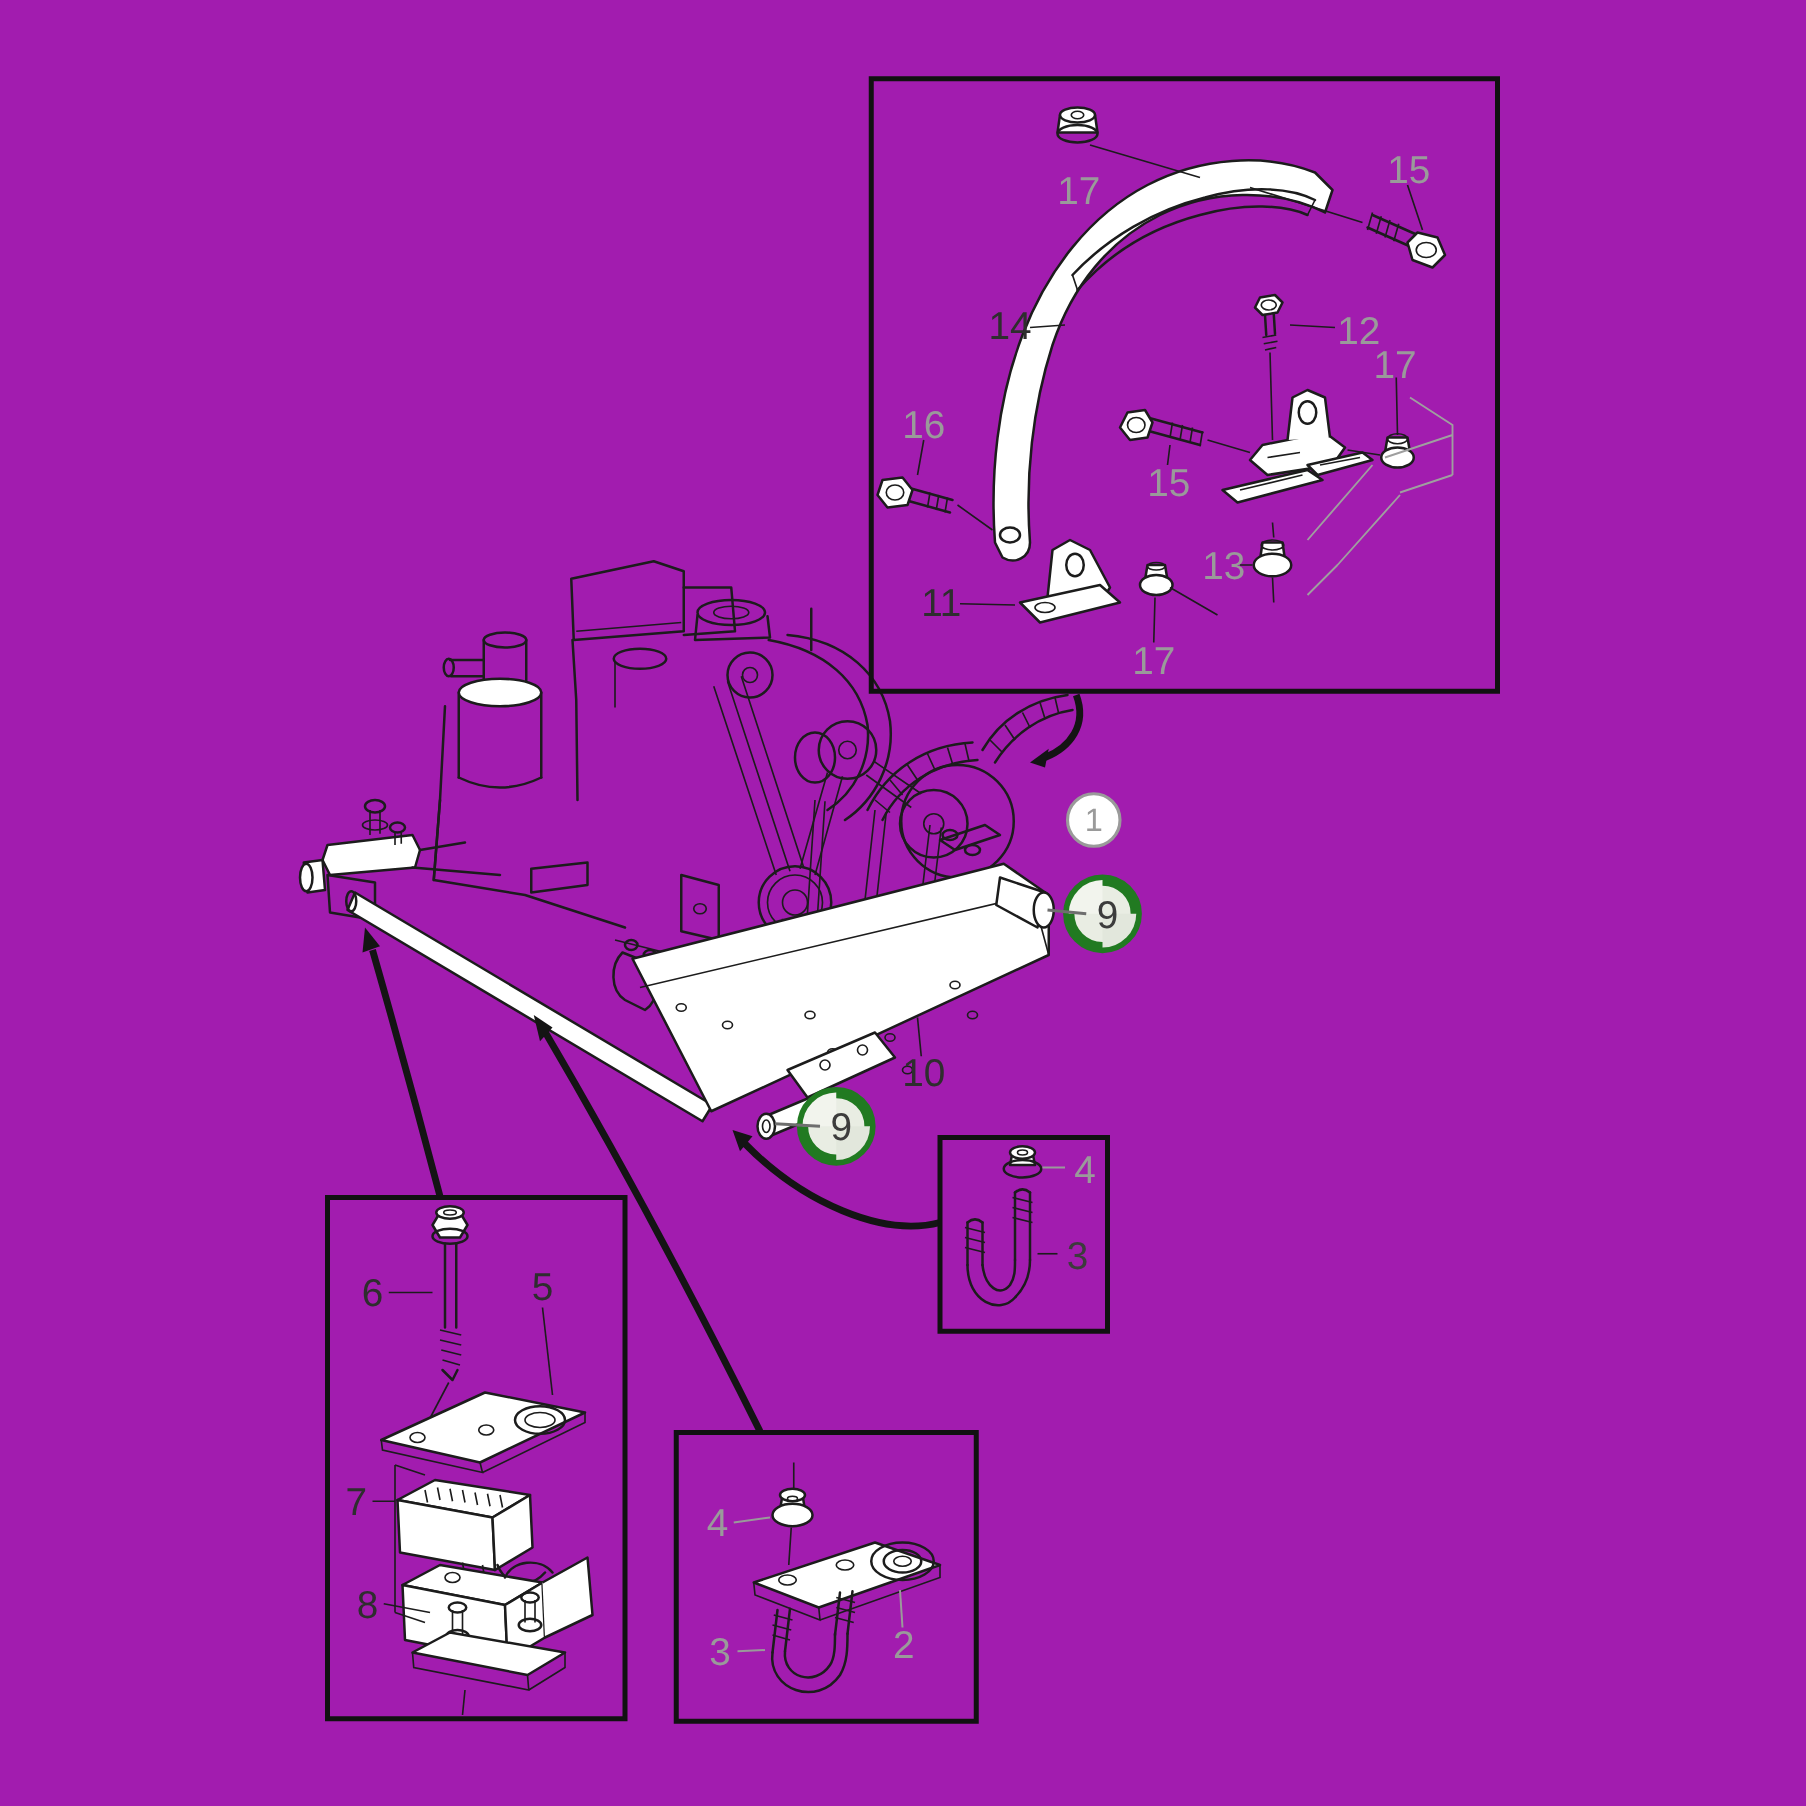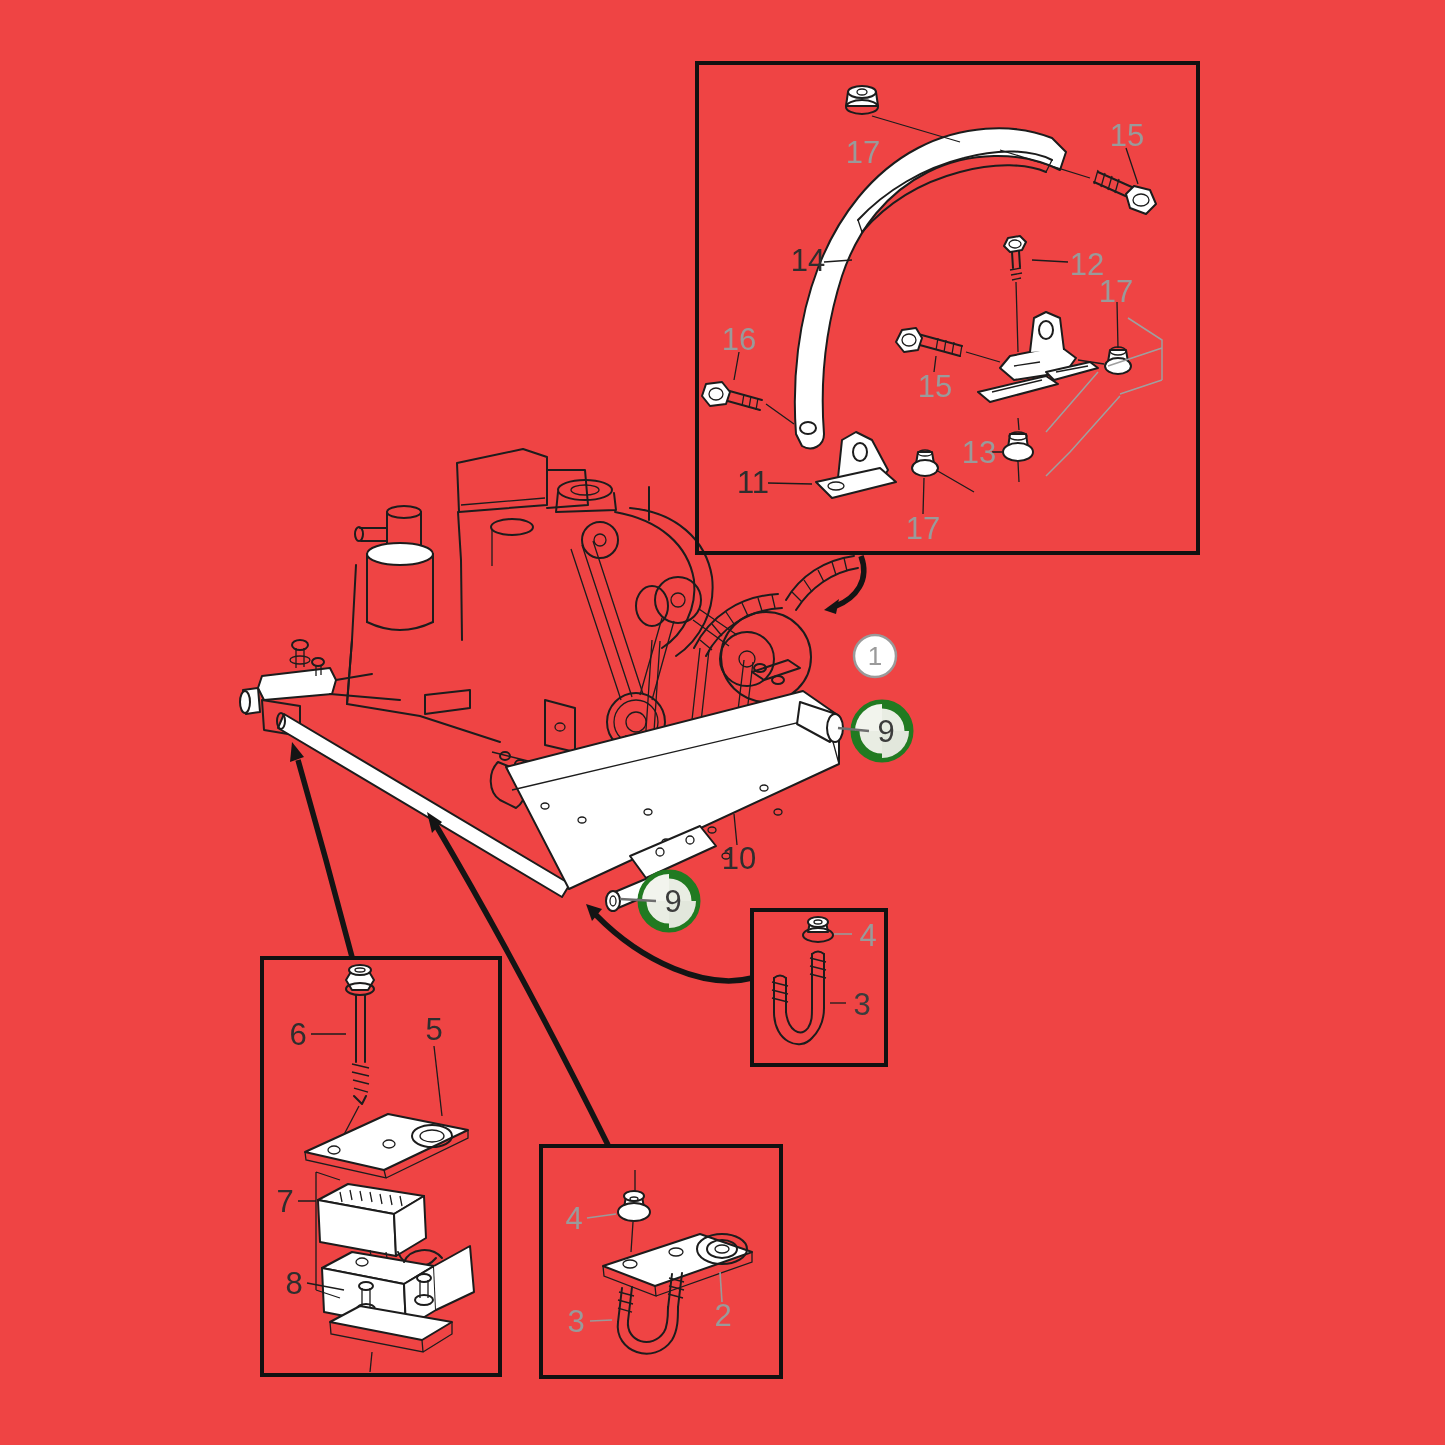--- a/index.html
+++ b/index.html
@@ -1,16 +1,16 @@
 <!DOCTYPE html>
 <html><head>
 <meta charset="utf-8">
 <style>
   html,body{margin:0;padding:0;background:#ffffff;}
-  #stage{position:relative;width:1445px;height:1445px;background:#ef4444;overflow:hidden;}
+  #stage{position:relative;width:1445px;height:1445px;background:#a21caf;overflow:hidden;}
   svg{display:block;}
   svg text{font-family:"Liberation Sans","DejaVu Sans",sans-serif;}
   .ln{stroke:#1c1c1c;stroke-width:2;fill:none;stroke-linecap:round;stroke-linejoin:round;}
   .lnw{stroke:#1c1c1c;stroke-width:2;fill:#ffffff;stroke-linejoin:round;}
   .thin{stroke:#1c1c1c;stroke-width:1.3;fill:none;}
   .grey{stroke:#9a9a9a;stroke-width:1.6;fill:none;}
   .ghost{stroke:#9f9f9f;stroke-width:1.5;fill:none;}
   .box{stroke:#111111;stroke-width:4;fill:none;}
   .heavy{stroke:#141414;stroke-width:5.5;fill:none;}
   .head{fill:#141414;stroke:none;}

